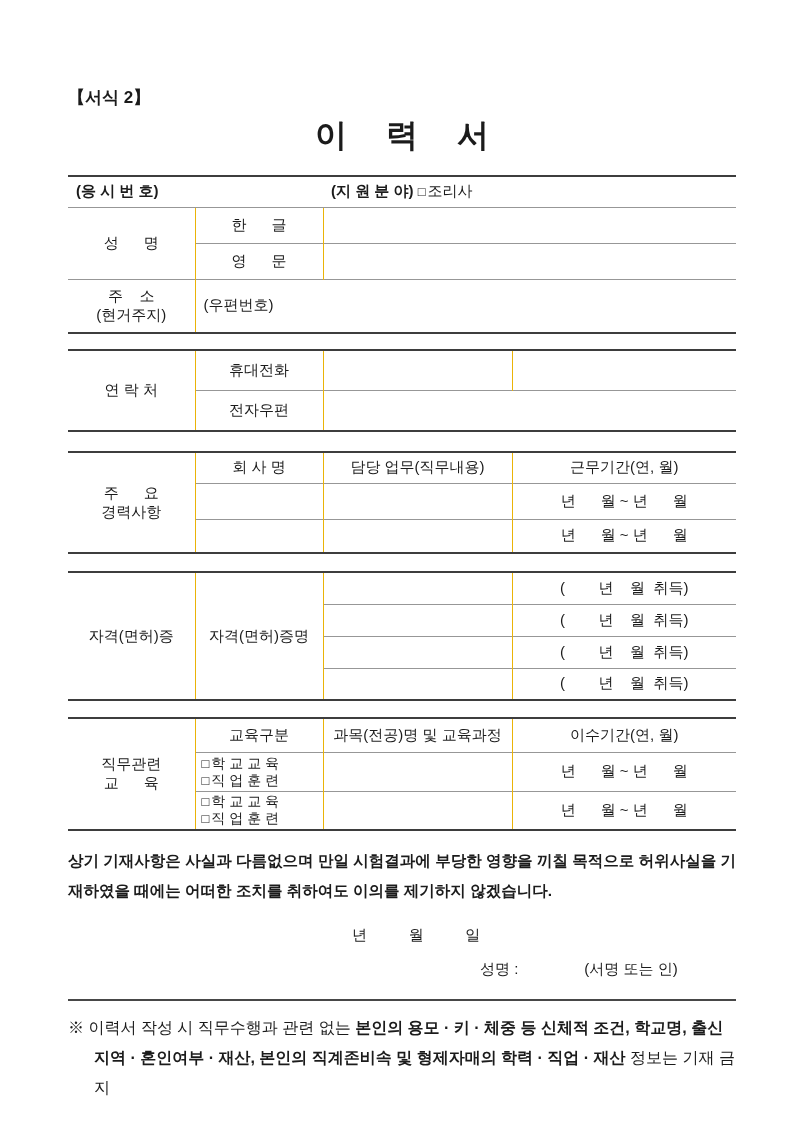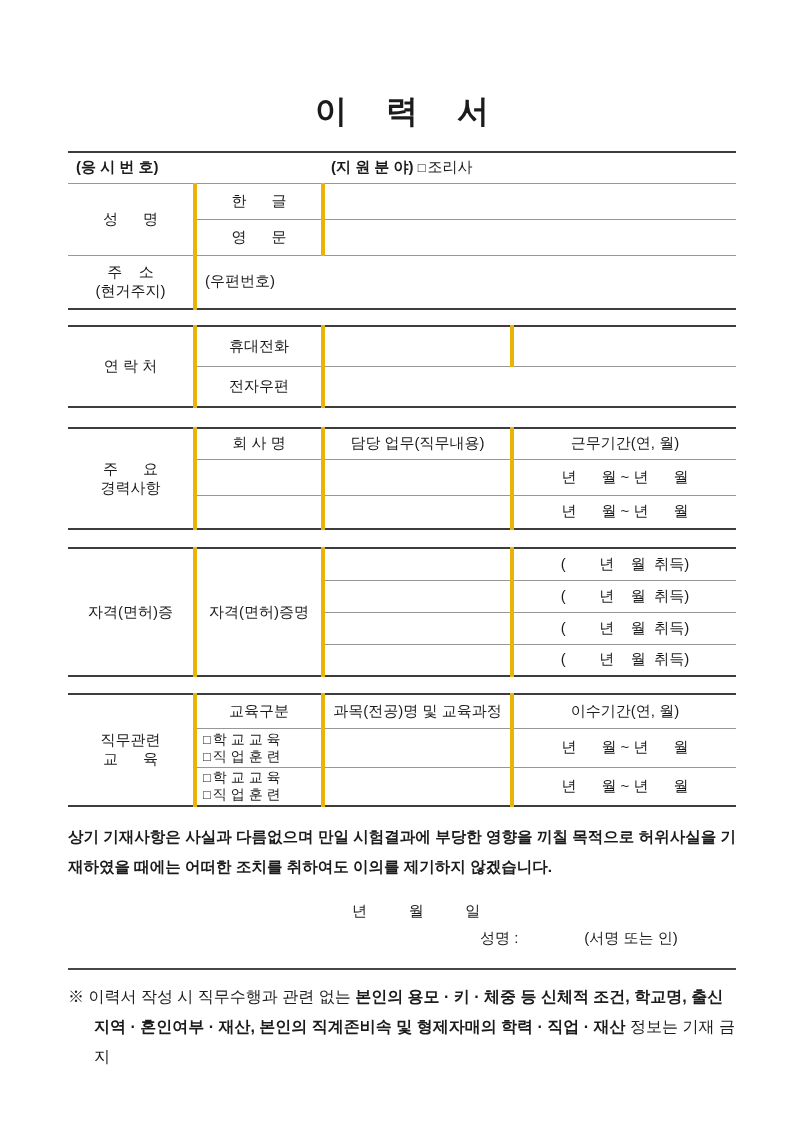--- a/index.html
+++ b/index.html
@@ -9,46 +9,47 @@
   [data-bind] { white-space:pre-wrap; }
 
   .form-label { font-size:17px; font-weight:bold; height:24px; }
   .page-title { text-align:center; font-size:32px; font-weight:bold; word-spacing:30px; margin-top:4px; height:40px; }
 
   table.sec { border-collapse:collapse; table-layout:fixed; width:668px;
               border-top:2px solid #3d3d3d; border-bottom:2px solid #3d3d3d; }
   td { padding:0 8px; font-size:15px; vertical-align:middle; overflow:hidden; }
   .c  { text-align:center; }
   .lbl{ font-weight:normal; text-align:center; }
-  .vl { border-left:4px solid #eab308; }
+  .vl { border-left:1px solid #eab308; }
   .ht { border-top:1px solid #979797; }
   .hdr{ font-weight:bold; }
   .opts { font-size:14px; line-height:17px; padding-left:6px;margin-top:10px; }
   .opts .row { white-space:pre; }
   .cb { font-size:13px; margin-right:2px; }
 
   .m-a { margin-top:21px; }
   .m-b { margin-top:15px; }
   .m-c { margin-top:19px; }
   .m-d { margin-top:17px; }
   .m-e { margin-top:16px; }
 
   .declaration { margin-top:15px; font-size:15.5px; font-weight:bold; line-height:30px; text-align:justify; }
   .date-line { margin-top:20px; margin-left:284px; font-size:15px; }
-  .sign-line { margin-top:8px; margin-left:412px; font-size:15px; }
+  .sign-line { margin-top:15px; margin-left:412px; font-size:15px; }
   .sign-line .seal { margin-left:66px; }
   .divider { margin-top:20px; border-top:2px solid #474747; }
   .footnote { margin-top:12px; font-size:16px; line-height:30px; padding-left:26px; text-indent:-26px; }
   .fn-bold { font-weight:bold; }
 </style>
 </head>
 <body>
 
 <div class="doc">
 
+  <div class="form-label" data-bind="form.form_label">【서식 2】</div>
   <div class="page-title" data-bind="form.title">이 력 서</div>
 
   <table class="sec m-a">
     <colgroup>
         <col style="width:127px">
         <col style="width:128px">
         <col style="width:189px">
         <col style="width:224px">
       </colgroup>
     <tbody>

